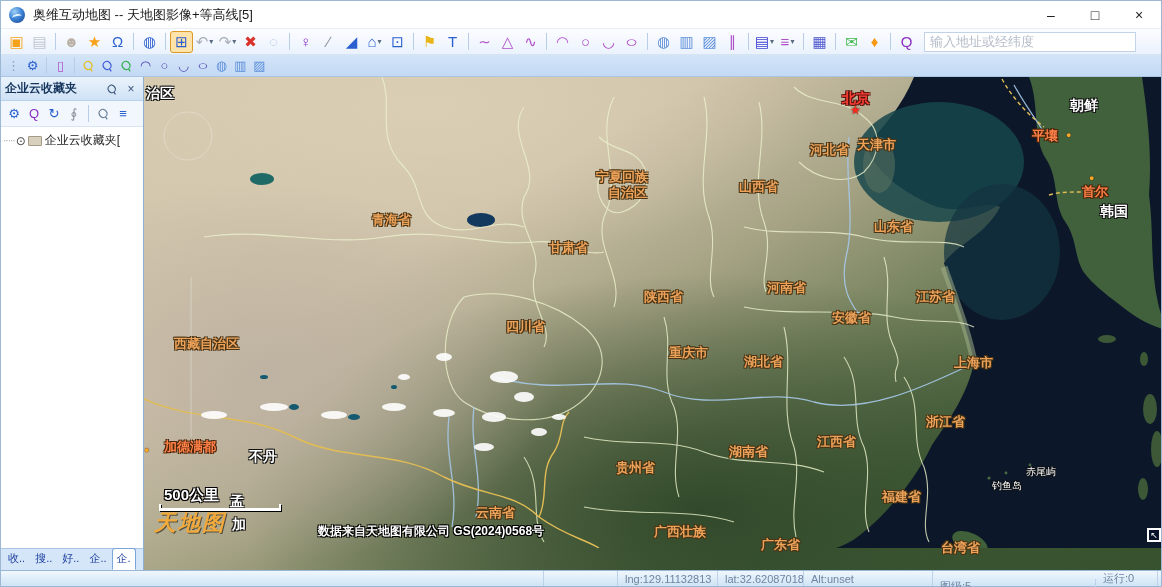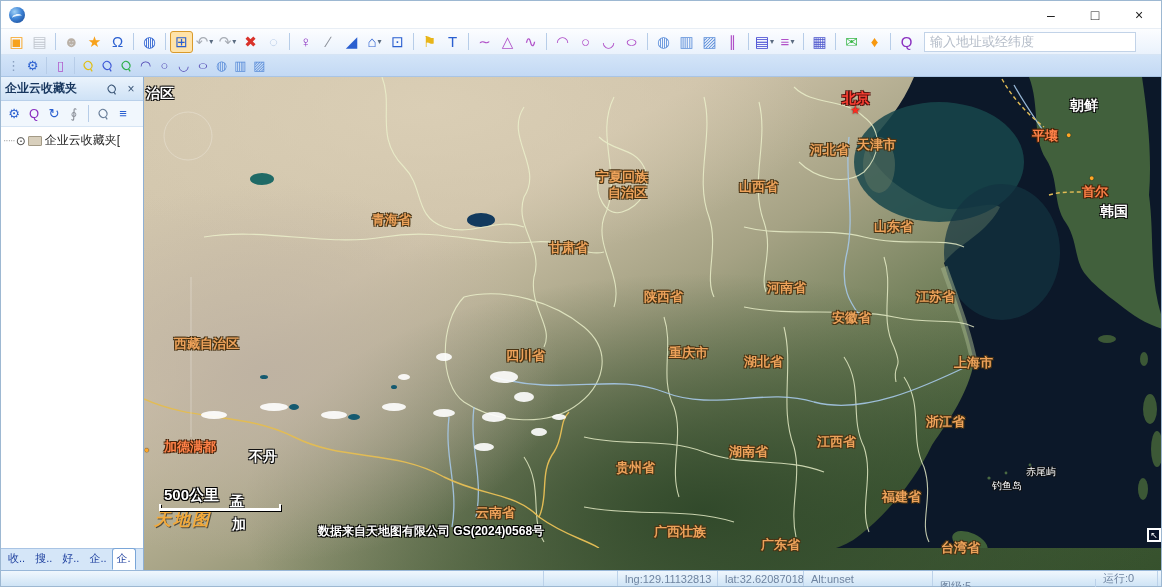--- a/index.html
+++ b/index.html
@@ -88,41 +88,42 @@
     text-shadow:1px 1px 0 #4a2208, -1px 1px 0 #4a2208, 1px -1px 0 #4a2208, -1px -1px 0 #4a2208; }
   .ctry { color:#ffffff; font-weight:bold; font-size:14px;
     text-shadow:1px 1px 0 #111, -1px 1px 0 #111, 1px -1px 0 #111, -1px -1px 0 #111; }
   .isl { color:#ffffff; font-size:10px;
     text-shadow:1px 1px 0 #111, -1px 1px 0 #111, 1px -1px 0 #111, -1px -1px 0 #111; }
   .dot { color:#ffa726; font-size:9px; text-shadow:0 0 1px #000; }
   .scaletxt { color:#fff; font-weight:bold; font-size:15px;
     text-shadow:1px 1px 0 #000, -1px 1px 0 #000, 1px -1px 0 #000, -1px -1px 0 #000; }
   .attr { color:#fff; font-weight:bold; font-size:12px;
     text-shadow:1px 1px 0 #000, -1px 1px 0 #000, 1px -1px 0 #000, -1px -1px 0 #000; }
-  .wm { color:#f2a93b; font-weight:bold; font-style:italic; font-size:17px; letter-spacing:2px;
+  .wm { color:#f2a93b; font-weight:bold; font-style:italic; font-size:22px; letter-spacing:2px;
     text-shadow:1px 1px 0 rgba(0,0,0,.55); }
   .expand { width:14px; height:14px; border:2px solid #fff; background:rgba(5,15,40,.55);
     color:#fff; font-size:9px; display:flex; align-items:center; justify-content:center; }
   .scalebar { position:absolute; left:15px; top:427px; width:122px; height:7px;
     border-left:2px solid #fff; border-right:2px solid #fff; border-bottom:3px solid #fff;
     filter:drop-shadow(1px 1px 0 #000); }
 
   
   .statusbar { height:16px; flex:0 0 16px; background:linear-gradient(#f0f7fd,#cfe4f6);
     border-top:1px solid #98b7d8; display:flex; }
   .sfield { height:100%; border-right:1px solid #bcd2ea; font-size:11px; color:#6f84a0;
     display:flex; align-items:center; padding-left:7px; white-space:nowrap; overflow:hidden; }
 </style>
 </head>
 <body>
 
 <div class="window">
 
   <div class="titlebar">
     <span class="appicon"></span>
+    <span class="title">奥维互动地图 -- 天地图影像+等高线[5]</span>
     <div class="winbtns">
       <span class="wbtn">–</span>
       <span class="wbtn">□</span>
       <span class="wbtn">×</span>
     </div>
   </div>
 
 
   <div class="toolbar1">
   <span class="tbi" style="color: rgb(247, 162, 27);">
@@ -444,21 +445,21 @@
           <span class="mlabel prov" style="left: 452px; top: 93px;">宁夏回族</span>
           <span class="mlabel prov" style="left: 464px; top: 109px;">自治区</span>
           <span class="mlabel prov" style="left: 595px; top: 103px;">山西省</span>
           <span class="mlabel prov" style="left: 730px; top: 143px;">山东省</span>
           <span class="mlabel prov" style="left: 228px; top: 136px;">青海省</span>
           <span class="mlabel prov" style="left: 405px; top: 164px;">甘肃省</span>
           <span class="mlabel prov" style="left: 623px; top: 204px;">河南省</span>
           <span class="mlabel prov" style="left: 772px; top: 213px;">江苏省</span>
           <span class="mlabel prov" style="left: 500px; top: 213px;">陕西省</span>
           <span class="mlabel prov" style="left: 688px; top: 234px;">安徽省</span>
-          <span class="mlabel prov" style="left: 362px; top: 272px;">四川省</span>
+          <span class="mlabel prov" style="left: 362px; top: 243px;">四川省</span>
           <span class="mlabel prov" style="left: 525px; top: 269px;">重庆市</span>
           <span class="mlabel prov" style="left: 600px; top: 278px;">湖北省</span>
           <span class="mlabel prov" style="left: 810px; top: 279px;">上海市</span>
           <span class="mlabel prov" style="left: 30px; top: 260px;">西藏自治区</span>
           <span class="mlabel prov" style="left: 782px; top: 338px;">浙江省</span>
           <span class="mlabel prov" style="left: 673px; top: 358px;">江西省</span>
           <span class="mlabel prov" style="left: 585px; top: 368px;">湖南省</span>
           <span class="mlabel capf" style="left: 20px; top: 363px;">加德满都</span>
           <span class="mlabel dot" style="left: 0px; top: 368px;">●</span>
           <span class="mlabel ctry" style="left: 105px; top: 371px;">不丹</span>

